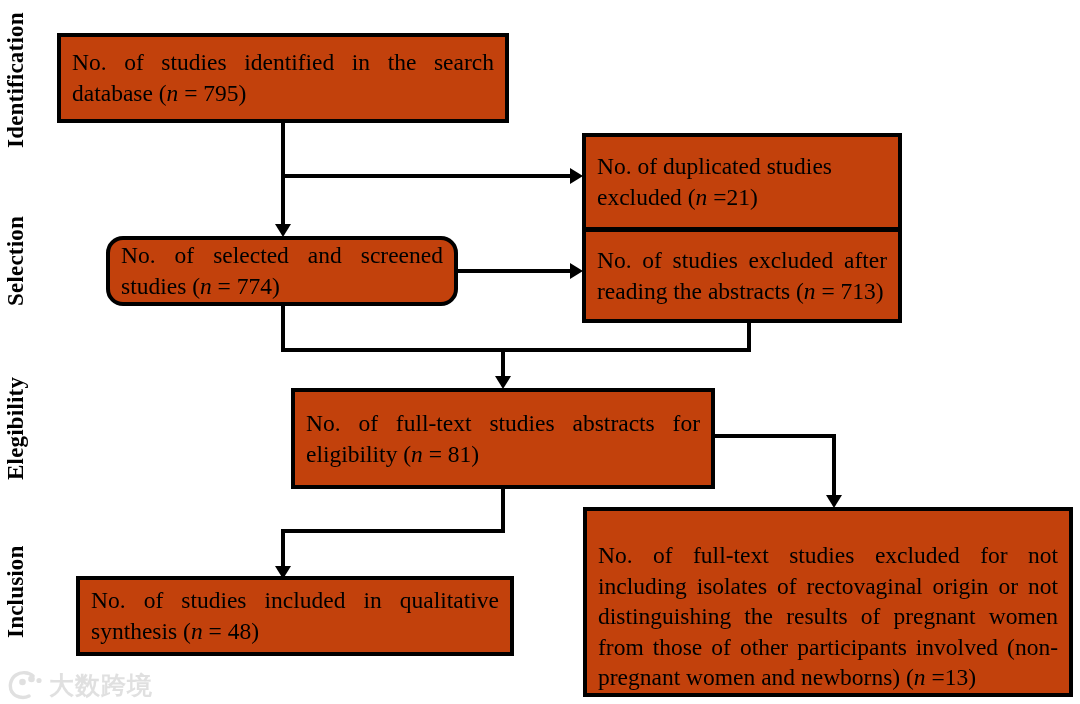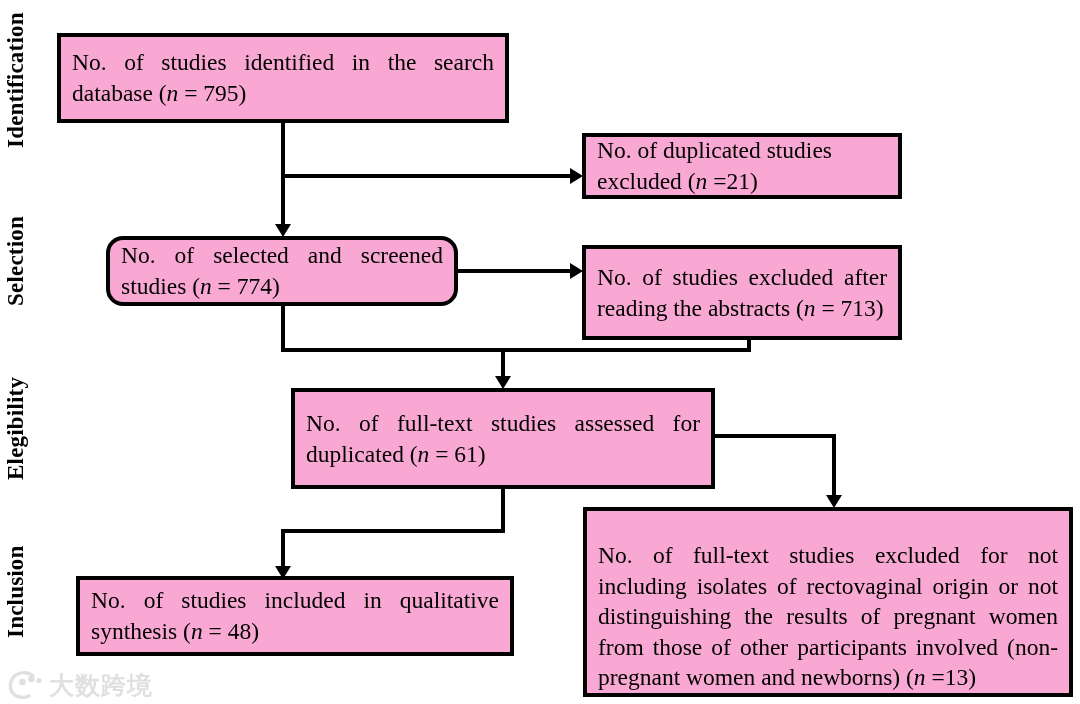--- a/index.html
+++ b/index.html
@@ -34,21 +34,21 @@
     line-height: 1;
     writing-mode: vertical-rl;
     transform: rotate(180deg);
   }
 
   
   .pbox {
     position: absolute;
     box-sizing: border-box;
     border: 4px solid #000;
-    background: #f9a8d4;
+    background: #c2410c;
     display: flex;
     align-items: center;
   }
   .pbox .txt {
     display: block;
     width: 100%;
     padding: 0 11px;
     font-size: 23.5px;
     line-height: 1.30;
     text-align: justify;
@@ -155,41 +155,41 @@
   <div class="ln h" style="left:281px; top:529px; width:224px;"></div>
   <div class="ln v" style="left:281px; top:529px; height:45px;"></div>
   <div class="arw down" style="left:275px; top:566px;"></div>
 
   <div class="pbox" style="left:57px; top:33px; width:452px; height:90px;">
     <span class="txt">
       <span>No. of studies identified in the search database (</span><i>n</i><span> = 795)</span>
     </span>
   </div>
 
-  <div class="pbox" style="left:582px; top:133px; width:320px; height:66px;">
+  <div class="pbox" style="left:582px; top:133px; width:320px; height:98px;">
     <span class="txt nojust">
       <span>No. of duplicated studies excluded (</span><i>n</i><span> =21)</span>
     </span>
   </div>
 
   <div class="pbox" style="left:106px; top:236px; width:352px; height:70px;border-radius:17px;">
     <span class="txt">
       <span>No. of selected and screened studies (</span><i>n</i><span> = 774)</span>
     </span>
   </div>
 
-  <div class="pbox" style="left:582px; top:228px; width:320px; height:95px;margin-top:17px;">
+  <div class="pbox" style="left:582px; top:228px; width:320px; height:95px;">
     <span class="txt">
       <span>No. of studies excluded after reading the abstracts (</span><i>n</i><span> = 713)</span>
     </span>
   </div>
 
   <div class="pbox" style="left:291px; top:388px; width:424px; height:101px;">
     <span class="txt">
-      <span>No. of full-text studies assessed for duplicated (</span><i>n</i><span> = 61)</span>
+      <span>No. of full-text studies abstracts for eligibility (</span><i>n</i><span> = 81)</span>
     </span>
   </div>
 
   <div class="pbox" style="left:583px; top:507px; width:490px; height:190px;align-items:flex-end;">
     <span class="txt">
       <span>No. of full-text studies excluded for not including isolates of rectovaginal origin or not distinguishing the results of pregnant women from those of other participants involved (non-pregnant women and newborns) (</span><i>n</i><span> =13)</span>
     </span>
   </div>
 
   <div class="pbox" style="left:68px; top:576px; width:438px; height:80px;margin-left:8px;">

